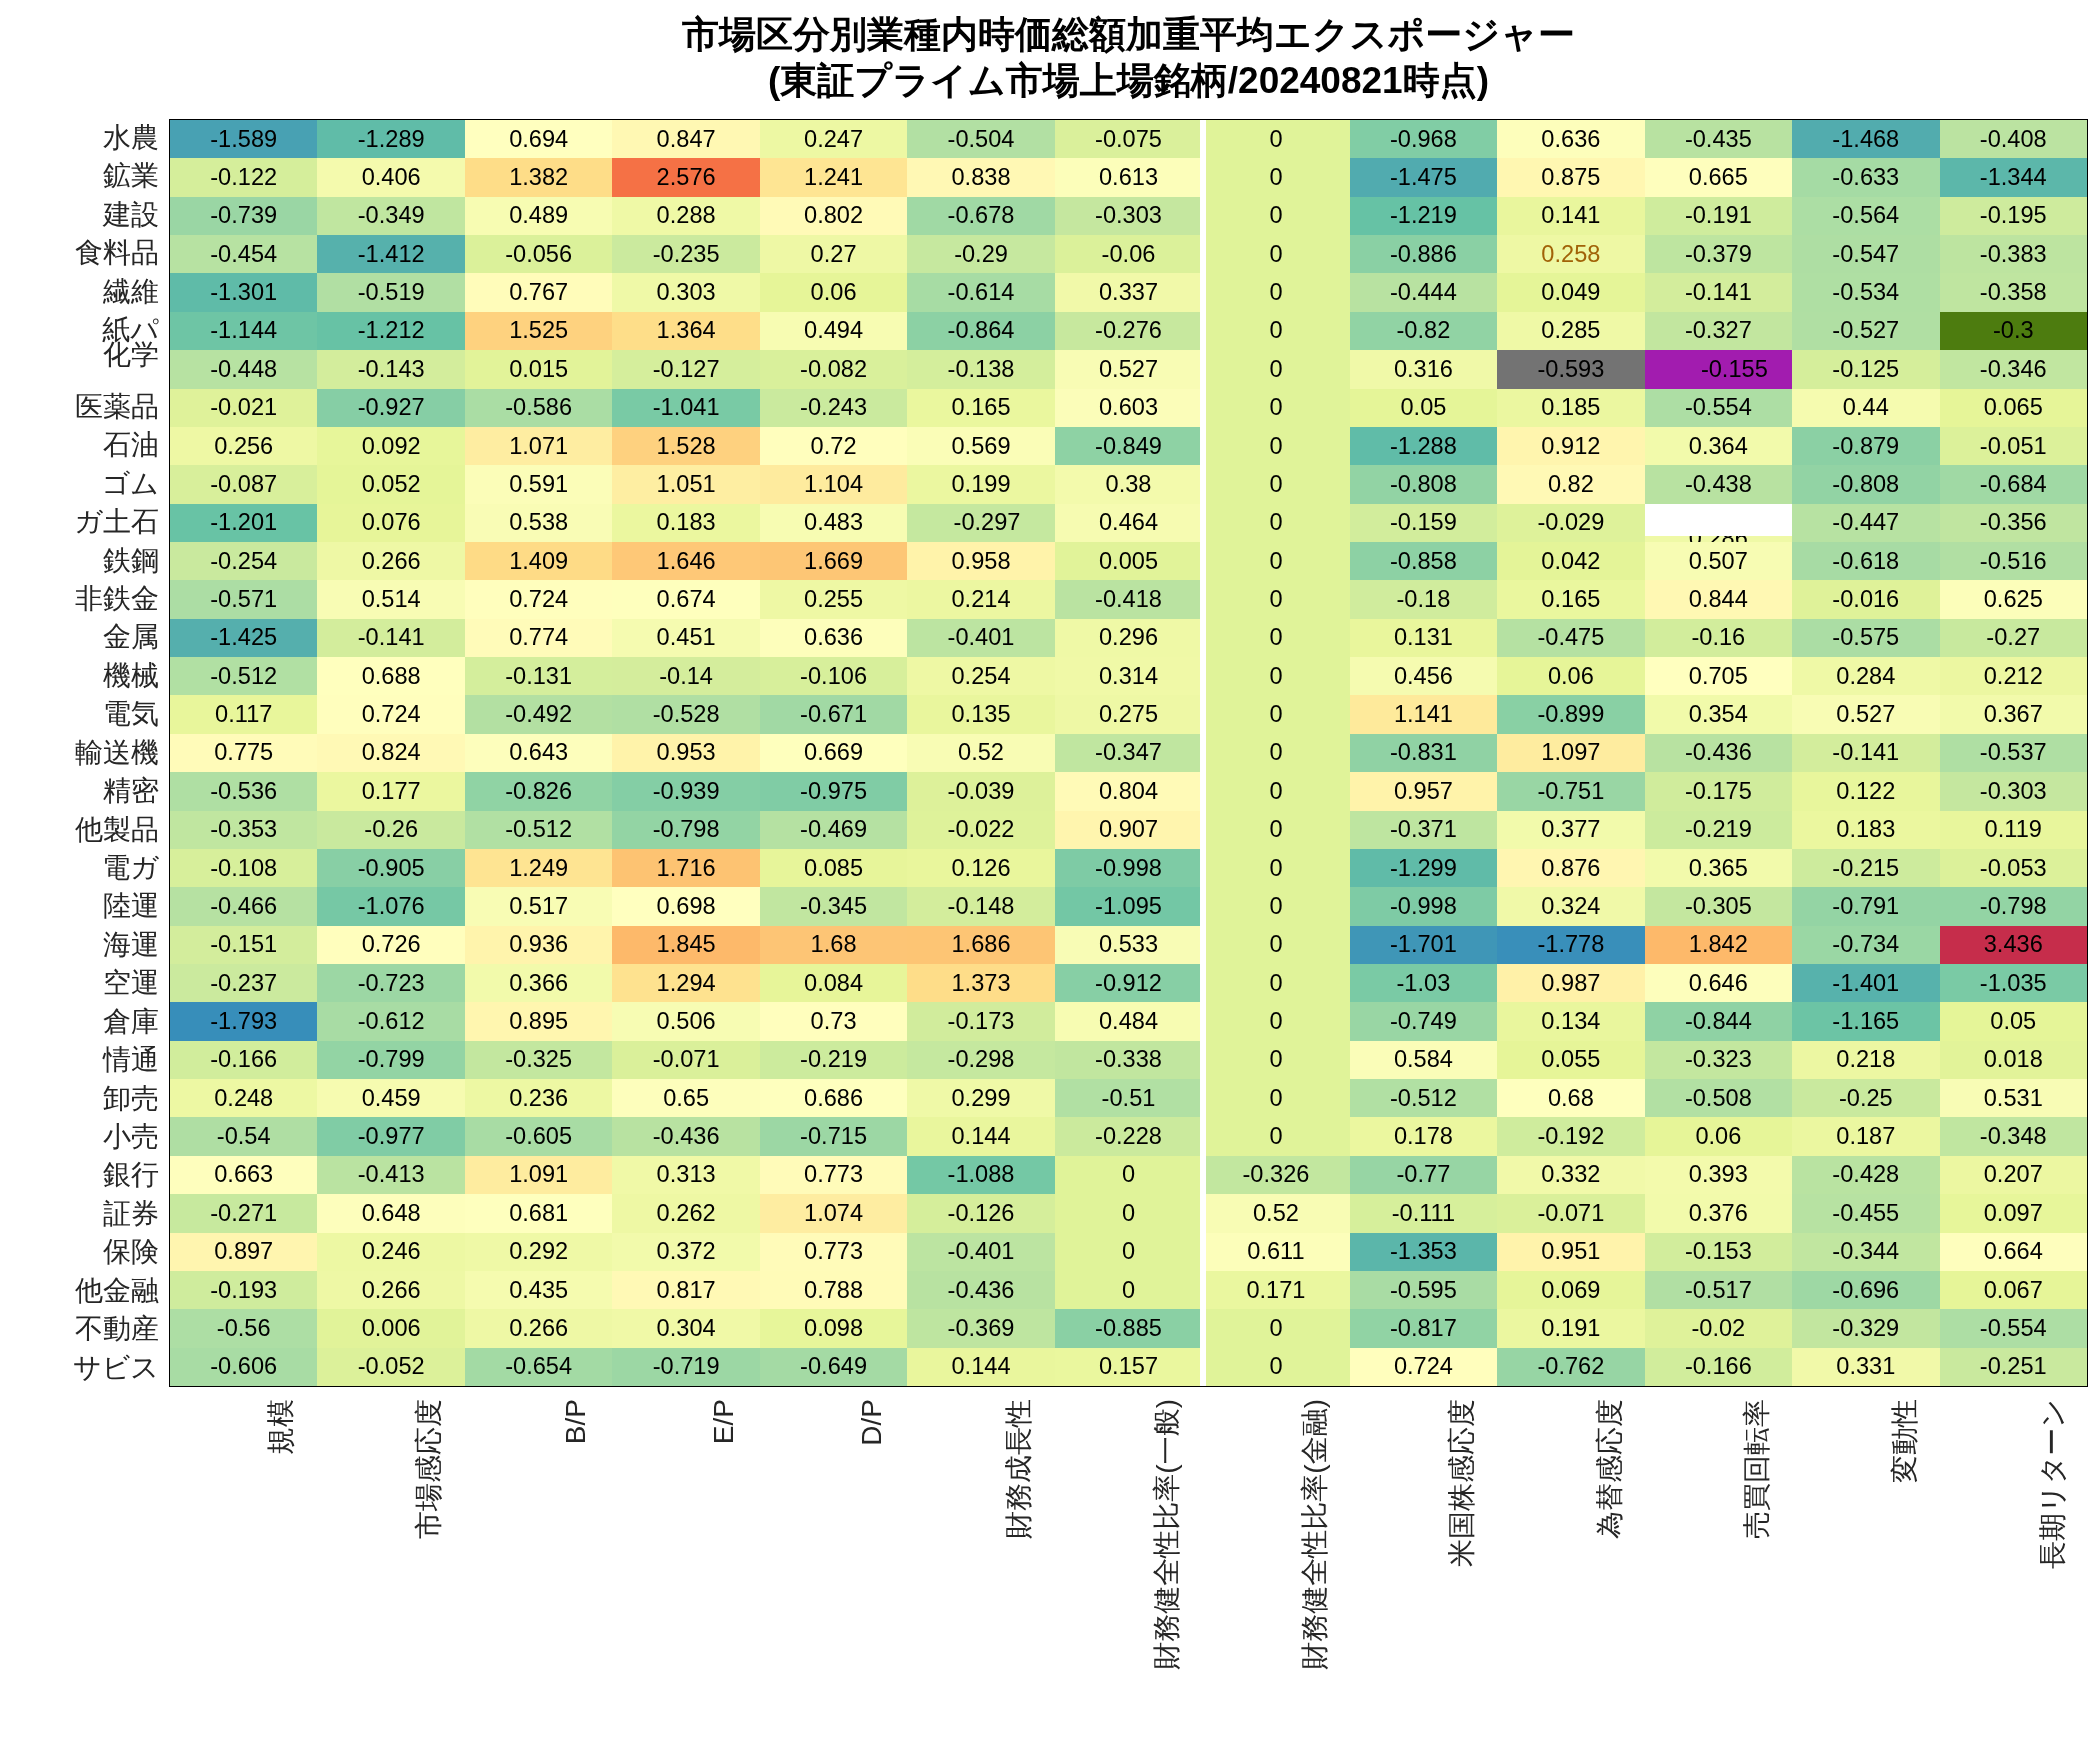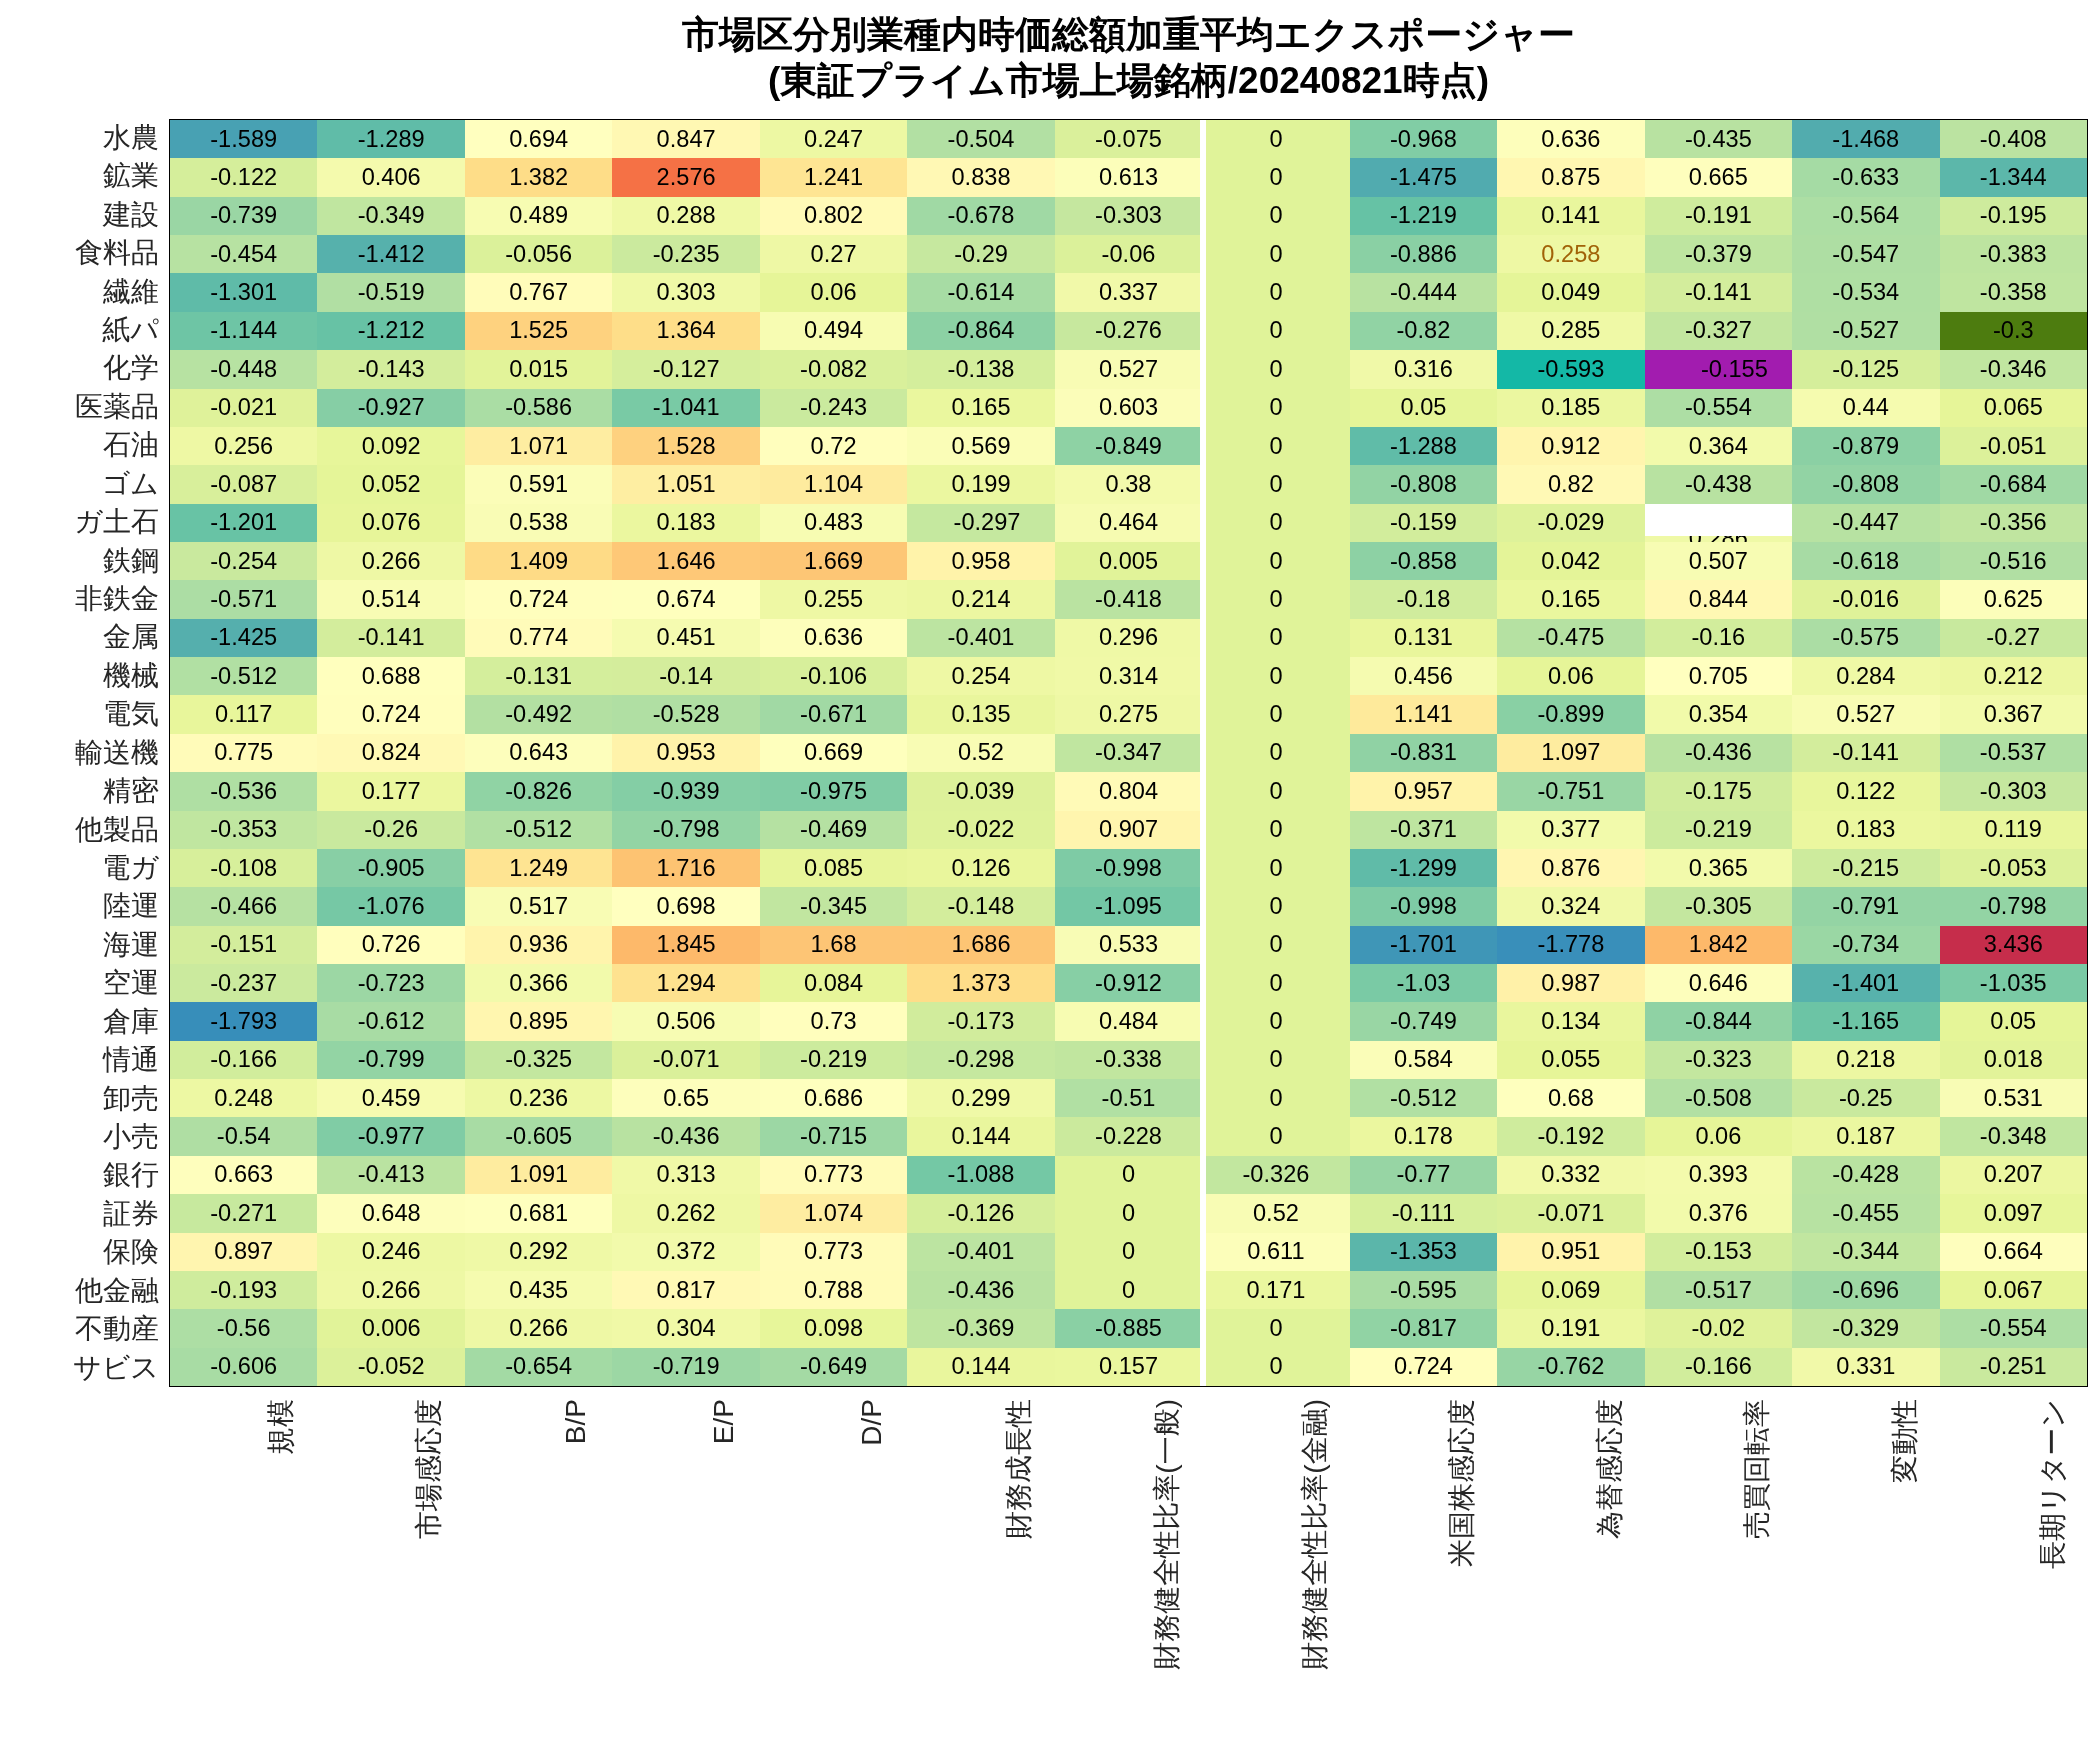--- a/index.html
+++ b/index.html
@@ -126,21 +126,21 @@
         <div class="cell" style="background: #4d7c0f; color: rgb(0, 0, 0);">-0.3</div>
         <div class="cell" style="background: rgb(183, 226, 162); color: rgb(0, 0, 0);">-0.448</div>
         <div class="cell" style="background: rgb(211, 237, 156); color: rgb(0, 0, 0);">-0.143</div>
         <div class="cell" style="background: rgb(226, 243, 153); color: rgb(0, 0, 0);">0.015</div>
         <div class="cell" style="background: rgb(213, 238, 156); color: rgb(0, 0, 0);">-0.127</div>
         <div class="cell" style="background: rgb(217, 240, 155); color: rgb(0, 0, 0);">-0.082</div>
         <div class="cell" style="background: rgb(212, 238, 156); color: rgb(0, 0, 0);">-0.138</div>
         <div class="cell" style="background: rgb(248, 252, 180); color: rgb(0, 0, 0);">0.527</div>
         <div class="cell" style="background: rgb(224, 243, 153); color: rgb(0, 0, 0);">0</div>
         <div class="cell" style="background: rgb(240, 249, 168); color: rgb(0, 0, 0);">0.316</div>
-        <div class="cell" style="background: #14b8a6; color: rgb(0, 0, 0);">-0.593</div>
+        <div class="cell" style="background: #737373; color: rgb(0, 0, 0);">-0.593</div>
         <div class="cell" style="background: #a21caf; color: rgb(0, 0, 0); padding-left: 32px;">-0.155</div>
         <div class="cell" style="background: rgb(213, 238, 155); color: rgb(0, 0, 0);">-0.125</div>
         <div class="cell" style="background: rgb(193, 230, 160); color: rgb(0, 0, 0);">-0.346</div>
         <div class="cell" style="background: rgb(223, 242, 154); color: rgb(0, 0, 0);">-0.021</div>
         <div class="cell" style="background: rgb(134, 206, 165); color: rgb(0, 0, 0);">-0.927</div>
         <div class="cell" style="background: rgb(170, 221, 164); color: rgb(0, 0, 0);">-0.586</div>
         <div class="cell" style="background: rgb(121, 202, 165); color: rgb(0, 0, 0);">-1.041</div>
         <div class="cell" style="background: rgb(202, 234, 158); color: rgb(0, 0, 0);">-0.243</div>
         <div class="cell" style="background: rgb(234, 247, 158); color: rgb(0, 0, 0);">0.165</div>
         <div class="cell" style="background: rgb(251, 253, 185); color: rgb(0, 0, 0);">0.603</div>
@@ -479,21 +479,21 @@
     <div id="col-separator" style="left: 1033px; background: rgb(255, 255, 255);"></div>
   </div>
 
   <div id="row-labels">
       <div class="row-label" style="top: 119px; height: 38px;">水農</div>
       <div class="row-label" style="top: 157px; height: 38px;">鉱業</div>
       <div class="row-label" style="top: 196px; height: 38px;">建設</div>
       <div class="row-label" style="top: 234px; height: 38px;">食料品</div>
       <div class="row-label" style="top: 273px; height: 38px;">繊維</div>
       <div class="row-label" style="top: 311px; height: 38px;">紙パ</div>
-      <div class="row-label" style="top: 349px; height: 38px;">化学</div>
+      <div class="row-label" style="top: 336px; height: 38px;">化学</div>
       <div class="row-label" style="top: 388px; height: 38px;">医薬品</div>
       <div class="row-label" style="top: 426px; height: 38px;">石油</div>
       <div class="row-label" style="top: 465px; height: 38px;">ゴム</div>
       <div class="row-label" style="top: 503px; height: 38px;">ガ土石</div>
       <div class="row-label" style="top: 542px; height: 38px;">鉄鋼</div>
       <div class="row-label" style="top: 580px; height: 38px;">非鉄金</div>
       <div class="row-label" style="top: 618px; height: 38px;">金属</div>
       <div class="row-label" style="top: 657px; height: 38px;">機械</div>
       <div class="row-label" style="top: 695px; height: 38px;">電気</div>
       <div class="row-label" style="top: 734px; height: 38px;">輸送機</div>

